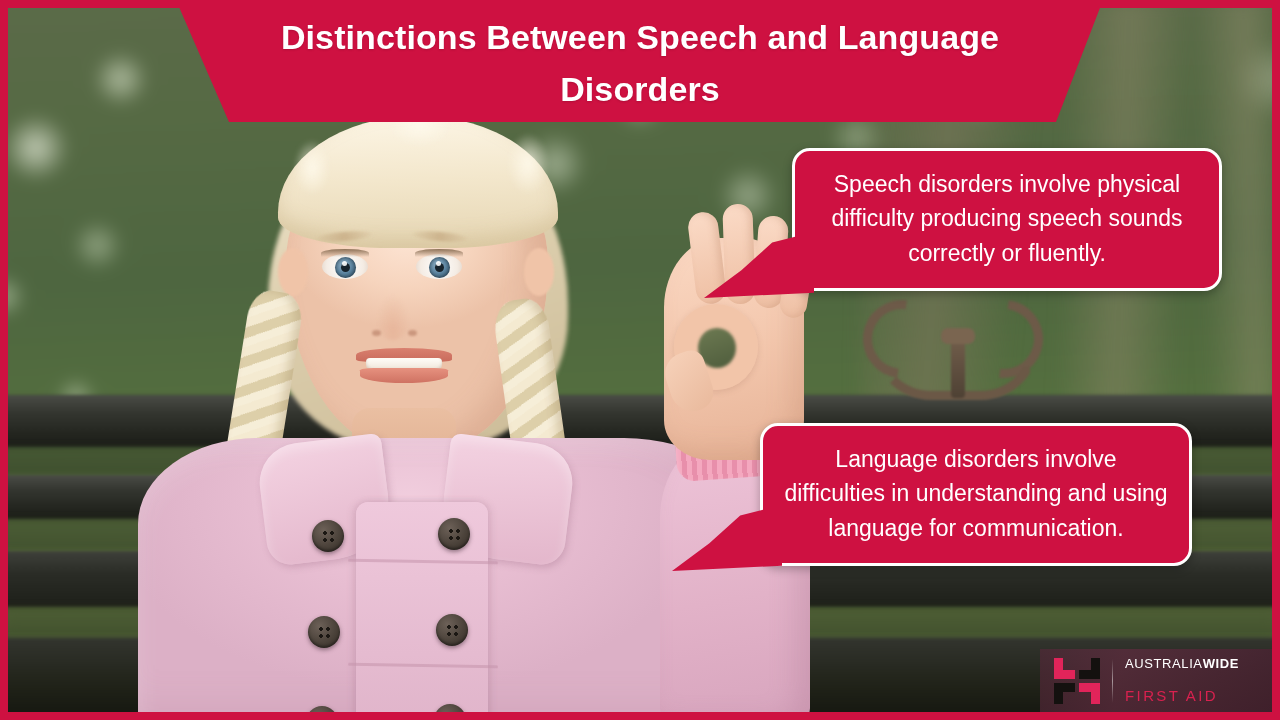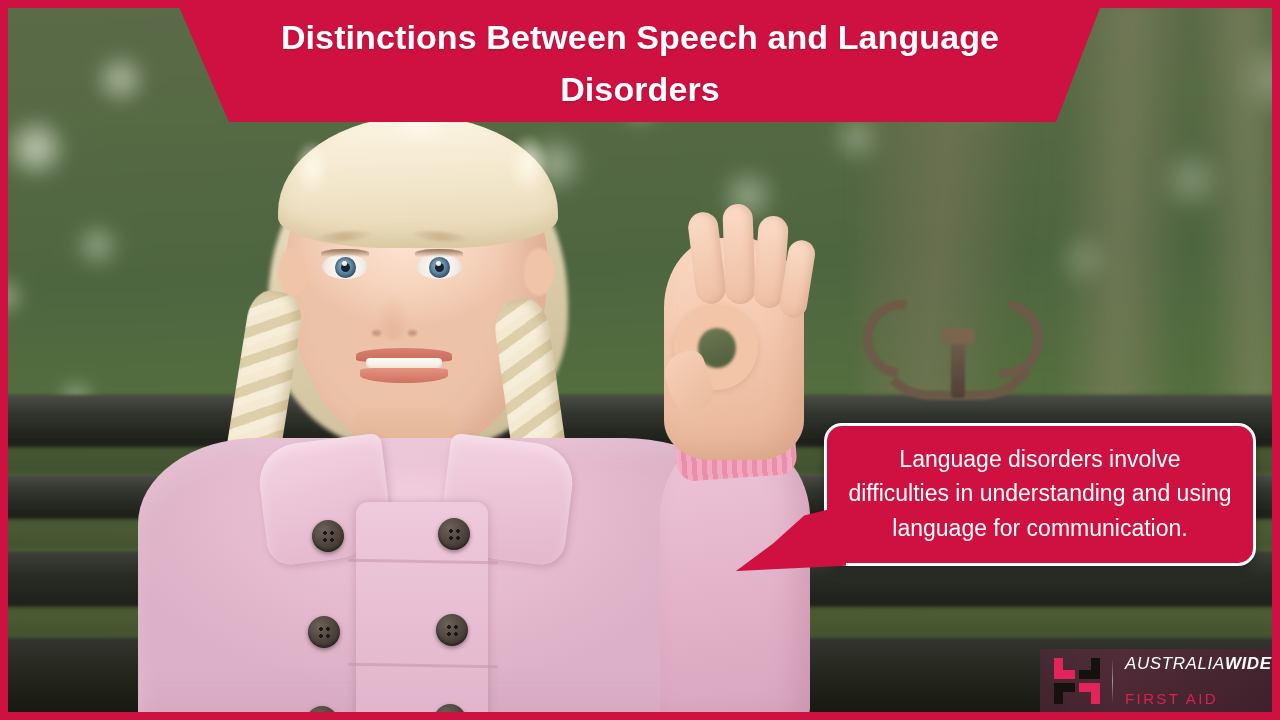--- a/index.html
+++ b/index.html
@@ -334,21 +334,21 @@
   }
   .bubble-tail {
     position:absolute; z-index:24;
     width:110px; height:66px;
     background:var(--crimson,#ce1141);
     clip-path:polygon(100% 0%, 100% 92%, 0% 100%, 34% 58%, 62% 16%);
     filter:drop-shadow(-1px 3px 0 #ffffff);
   }
   #bubble-speech      { left:792px; top:148px; width:430px; }
   #bubble-speech .bubble-tail  { left:-88px; top:84px; }
-  #bubble-language    { left:824px; top:423px; width:432px; }
+  #bubble-language    { left:760px; top:423px; width:432px; }
   #bubble-language .bubble-tail{ left:-88px; top:82px; }
 
   
   .logo-panel {
     position:absolute; left:1040px; top:649px; width:232px; height:63px;
     z-index:30;
     background:linear-gradient(100deg, rgba(86,40,58,.62) 0%, rgba(96,44,64,.72) 35%, rgba(74,34,50,.78) 100%);
     display:flex; align-items:center; gap:12px;
     padding:0 12px 0 14px;
   }
@@ -365,21 +365,21 @@
   .lpiece.bl { left:0;  top:25px;
     background:
       linear-gradient(#14110f,#14110f) left  0 / 9px 21px no-repeat,
       linear-gradient(#14110f,#14110f) 0 0  / 21px 9px no-repeat; }
   .lpiece.br { left:25px; top:25px;
     background:
       linear-gradient(#e1245a,#e1245a) right 0 / 9px 21px no-repeat,
       linear-gradient(#e1245a,#e1245a) 0 0  / 21px 9px no-repeat; }
   .logo-divider { width:1px; height:44px; background:linear-gradient(180deg,rgba(255,255,255,0),rgba(255,255,255,.5),rgba(255,255,255,0)); flex:0 0 1px; }
   .logo-text { display:flex; flex-direction:column; justify-content:center; line-height:1.02; }
-  .logo-line1 { font-size:17px; letter-spacing:.6px; color:#ffffff; font-weight:300; white-space:nowrap;font-style:italic; }
+  .logo-line1 { font-size:13px; letter-spacing:.6px; color:#ffffff; font-weight:300; white-space:nowrap; }
   .logo-line1 b { font-weight:bold; }
   .logo-line2 { font-size:15px; letter-spacing:2.4px; color:#d8214f; font-weight:500; white-space:nowrap; margin-top:18px; }
 
   
   .frame {
     position:absolute; inset:0; z-index:40; pointer-events:none;
     border:8px solid var(--crimson,#ce1141);
   }
 
   :root { --crimson:#ce1141; }
@@ -477,20 +477,24 @@
       <div class="ok-hole"></div>
       <div class="thumb"></div>
     </div>
   </div>
 
   <div class="header-banner">
     <div class="header-shape"></div>
     <div class="header-title">Distinctions Between Speech and Language Disorders</div>
   </div>
 
+  <div class="bubble" id="bubble-speech">
+    <div class="bubble-tail"></div>
+    <div class="bubble-body">Speech disorders involve physical difficulty producing speech sounds correctly or fluently.</div>
+  </div>
 
   <div class="bubble" id="bubble-language">
     <div class="bubble-tail"></div>
     <div class="bubble-body">Language disorders involve difficulties in understanding and using language for communication.</div>
   </div>
 
   <div class="logo-panel">
     <div class="logo-mark">
       <span class="lpiece tl"></span>
       <span class="lpiece tr"></span>

